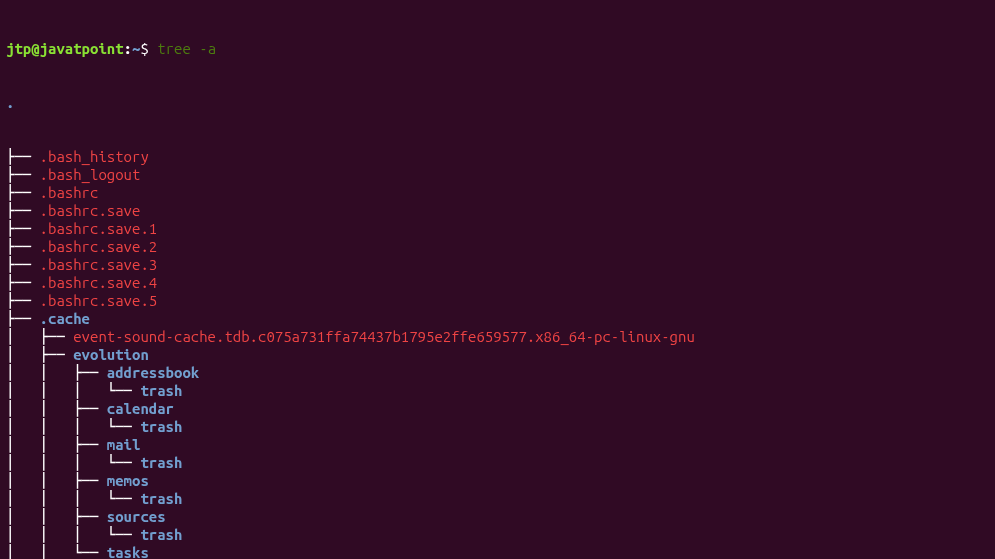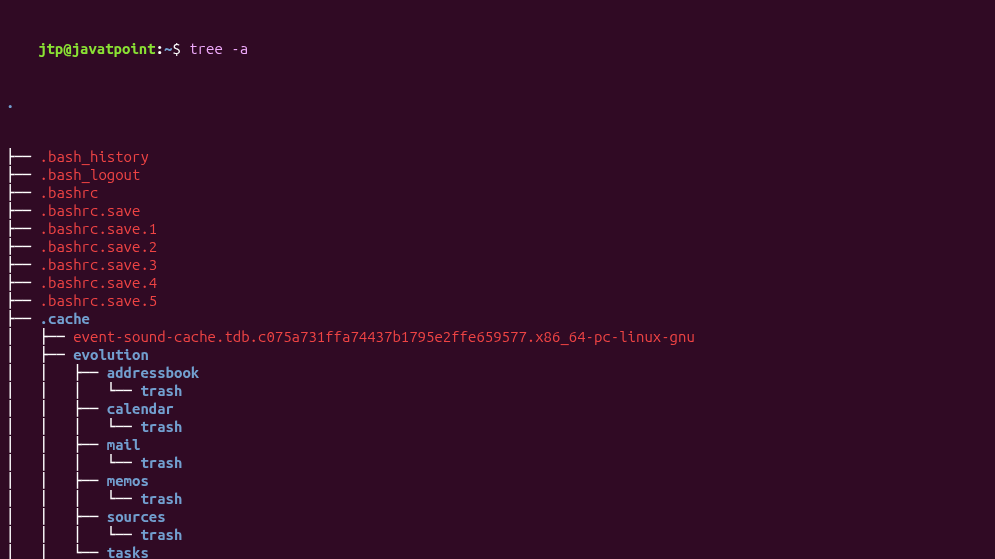--- a/index.html
+++ b/index.html
@@ -11,25 +11,25 @@
     font-size: 15px;
     line-height: 1.20;
     width: 995px;
     height: 559px;
     overflow: hidden;
   }
   .terminal {
     padding: 4px 6px 0 6px;
     white-space: pre;
   }
-  .prompt-user { color: #8ae234; font-weight: bold; margin-left: 32px; }
+  .prompt-user { color: #8ae234; font-weight: bold; }
   .prompt-sep  { color: #ffffff; font-weight: bold;}
   .prompt-path { color: #729fcf; font-weight: bold;}
   .prompt-dollar { color: #ffffff; }
-  .cmd { color: #f0abfc; }
+  .cmd { color: #4d7c0f; }
   .tree-line { color: #ffffff; }
   .dir  { color: #729fcf; font-weight: bold; }
   .file { color: #ef4444; }
   .dot  { color: #729fcf; font-weight: bold; }
 </style>
 </head>
 <body>
 
 <div class="terminal">
   <div><span class="prompt-user">jtp@javatpoint</span><span class="prompt-sep">:</span><span class="prompt-path">~</span><span class="prompt-dollar">$ </span><span class="cmd">tree -a</span></div>

